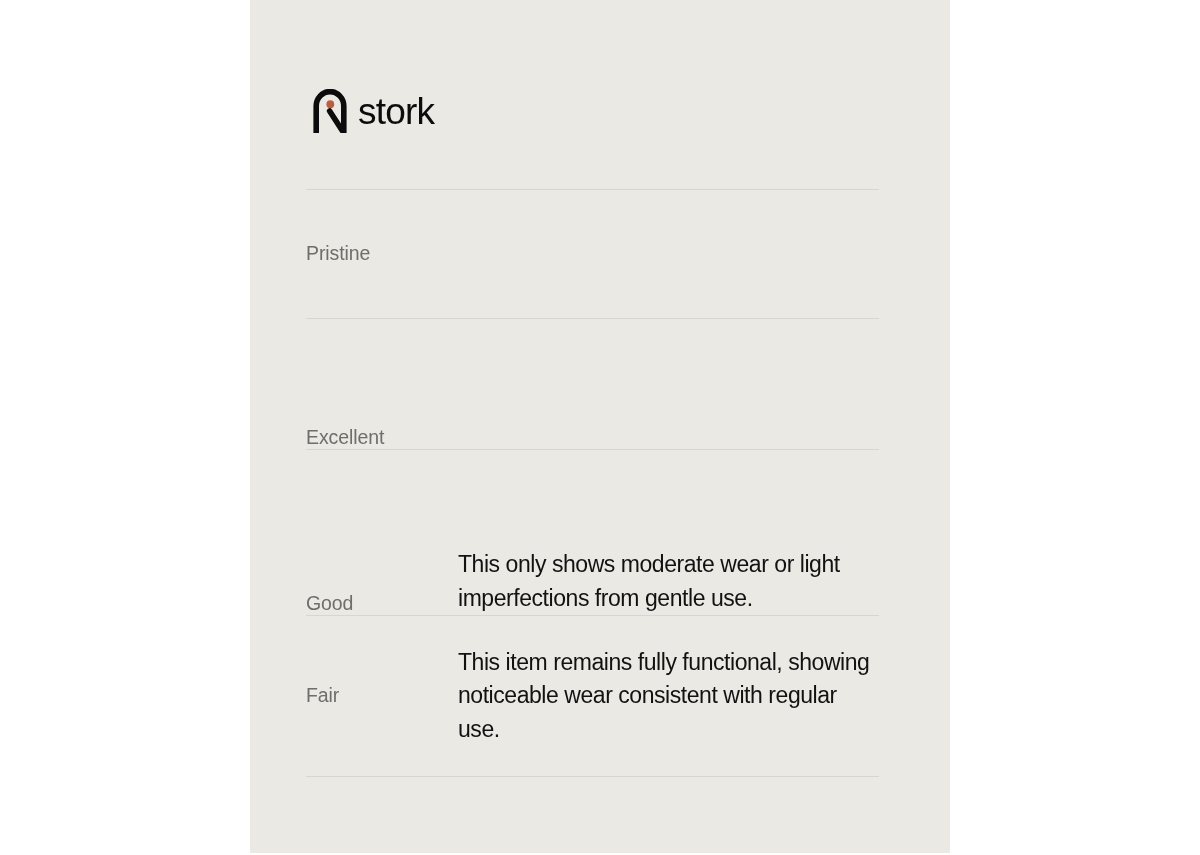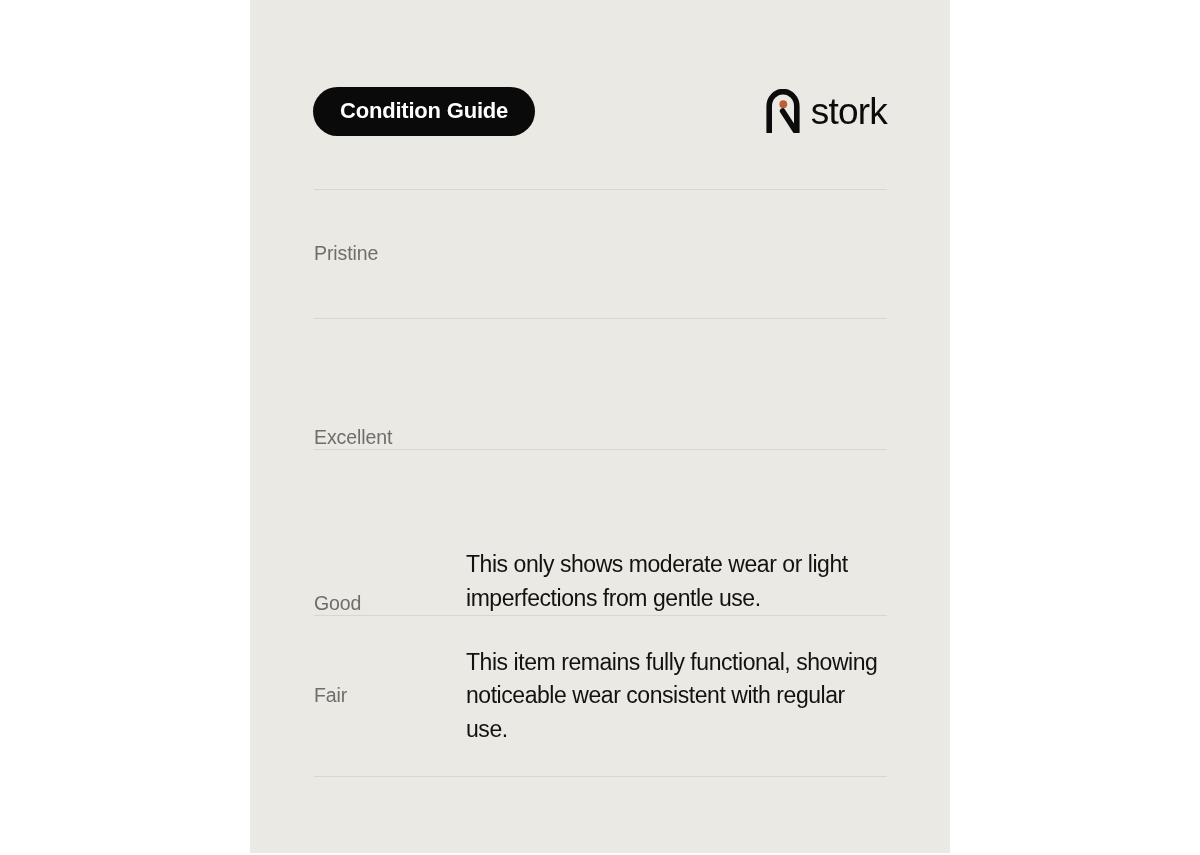--- a/index.html
+++ b/index.html
@@ -80,21 +80,21 @@
     font-weight: 400;
     color: #0c0c0c;
     letter-spacing: -0.8px;
     line-height: 1;
     margin-top: 1px;
   }
 
   
   .guide-table {
     position: absolute;
-    left: 64px;           
+    left: 56px;           
     top: 189px;
     width: 573px;         
   }
 
   .rule {
     height: 1px;
     width: 100%;
     background: #d7d6d0;
   }
 
@@ -129,21 +129,20 @@
   }
 </style>
 </head>
 <body>
 
 <div class="page">
   <div class="card">
 
     <div class="card-header">
 
-      <button class="badge">Condition Guide</button>
 
       <div class="brand">
         <span class="brand-mark">
           <svg viewBox="0 0 34 44" width="34" height="44" aria-hidden="true">
 
             <path d="M3.2 43.5 L3.2 17.2 C3.2 9.0 9.4 2.6 17.0 2.6 C24.6 2.6 30.8 9.0 30.8 17.2 L30.8 43.5" fill="none" stroke="#0c0c0c" stroke-width="5.6" stroke-linecap="round"></path>
 
             <path d="M16.6 22.0 L29.2 41.6" fill="none" stroke="#0c0c0c" stroke-width="5.6" stroke-linecap="round"></path>
 
             <circle cx="17.3" cy="15.2" r="3.9" fill="#c05c3c"></circle>

